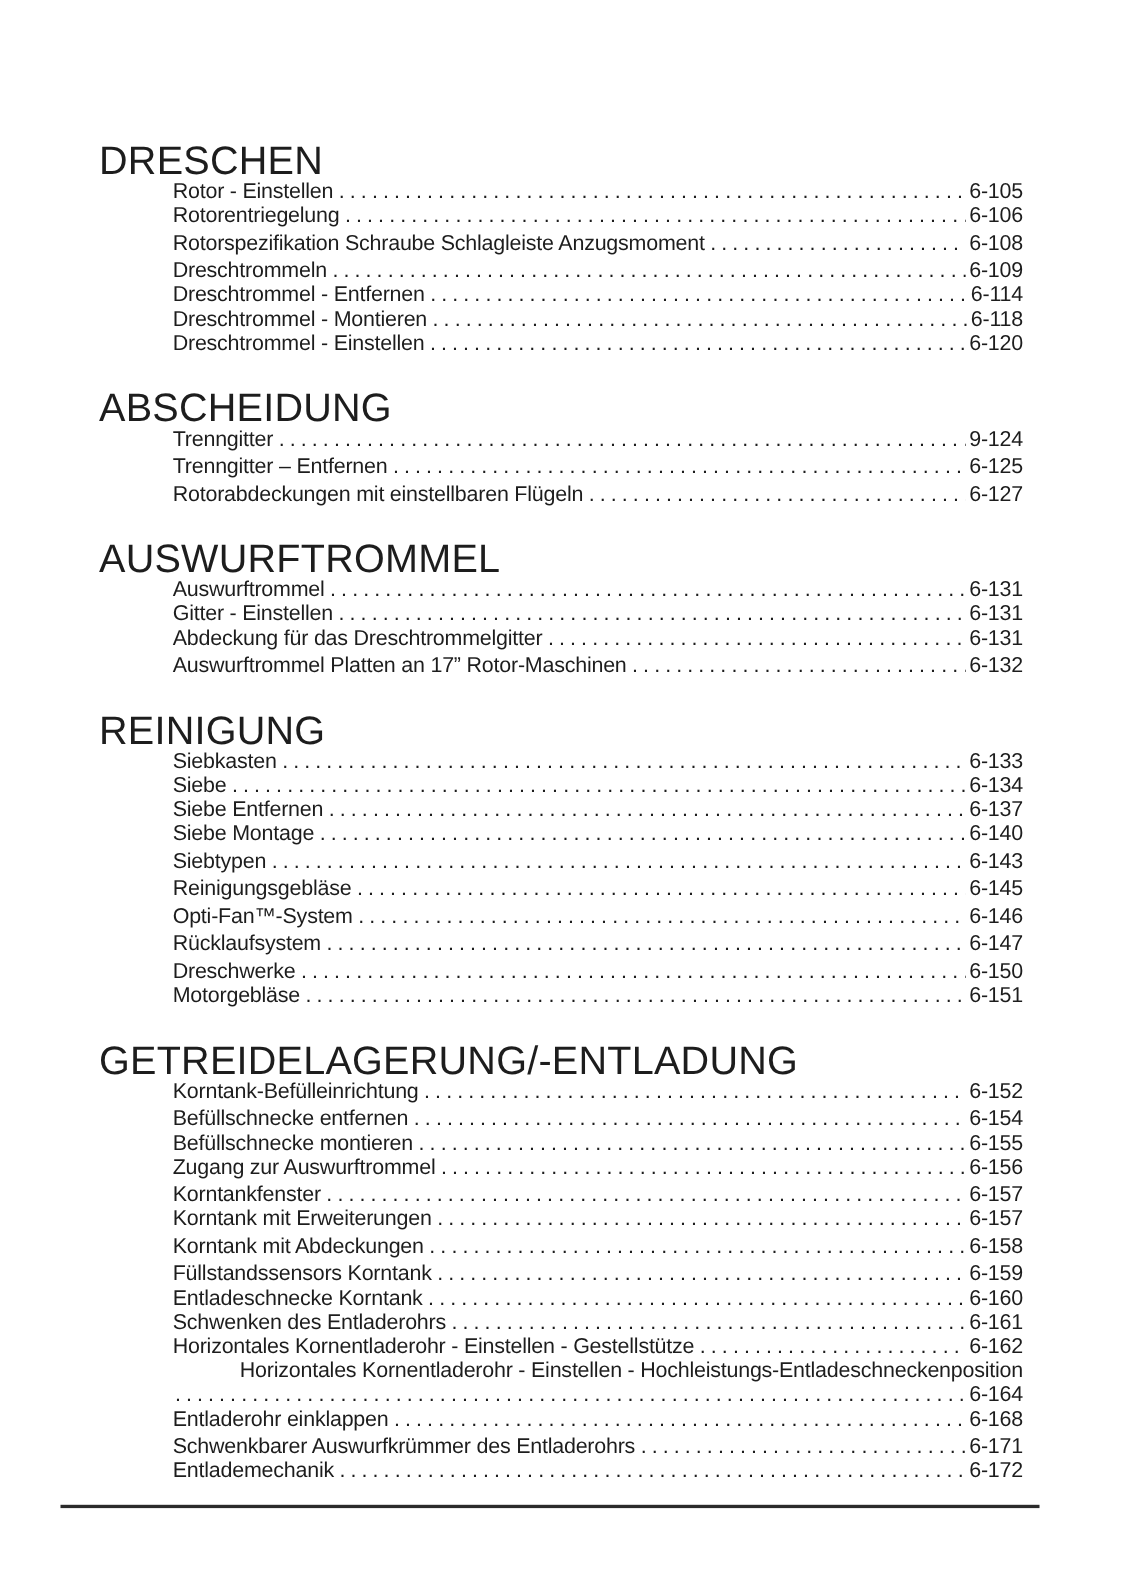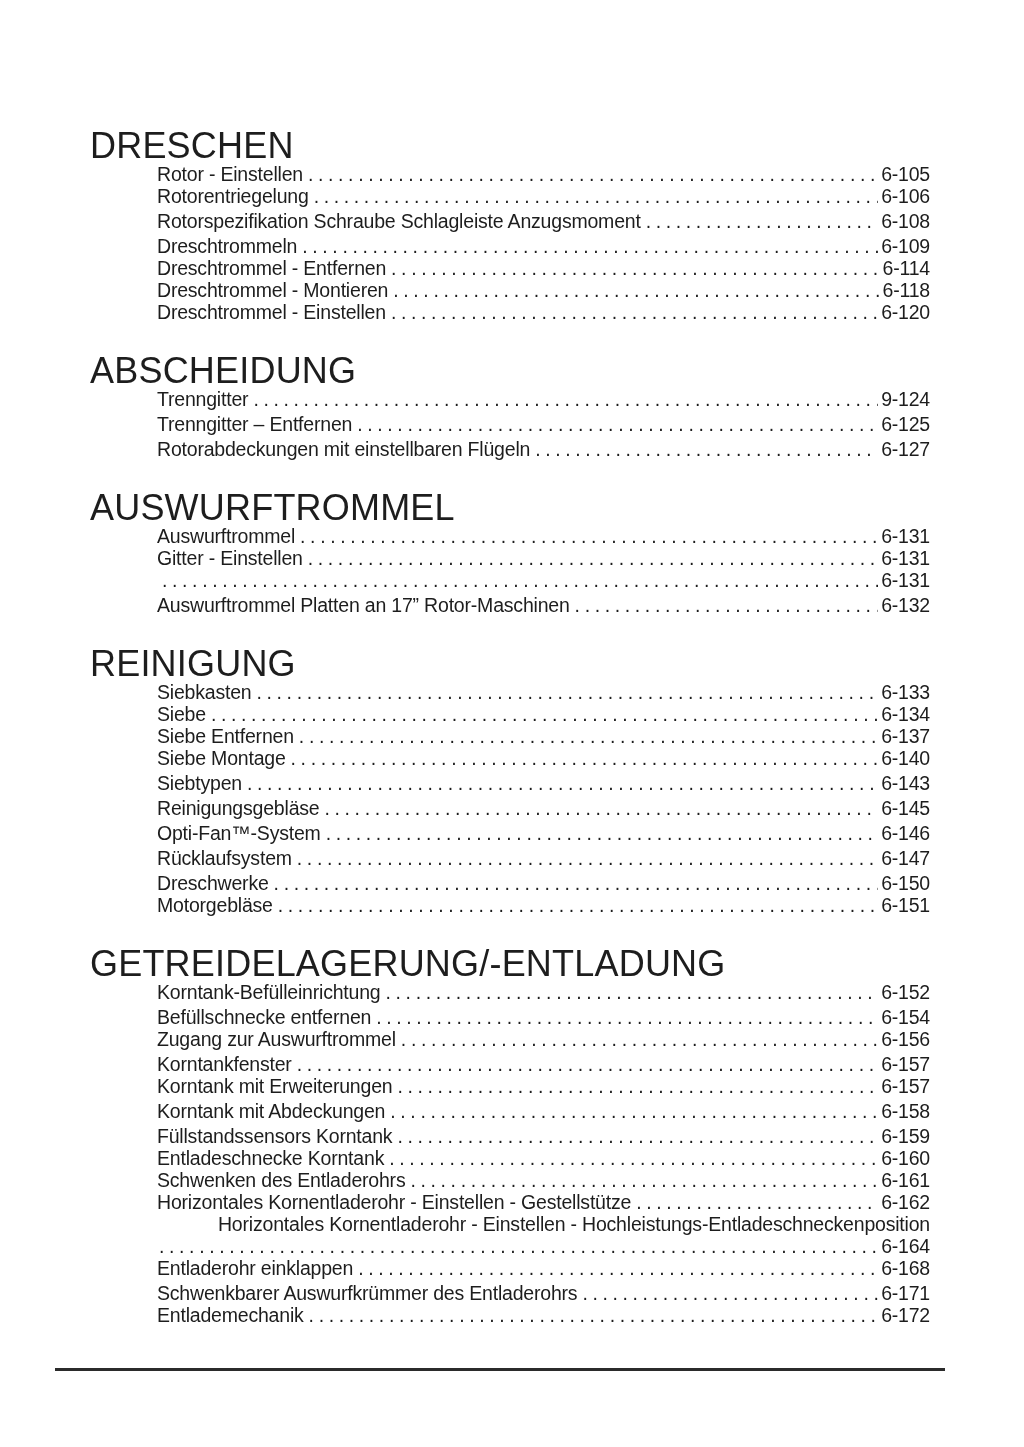--- a/index.html
+++ b/index.html
@@ -138,20 +138,21 @@
             <span class="toc-label">Auswurftrommel</span>
             <span class="toc-leader"></span>
             <span class="toc-page">6-131</span>
           </div>
           <div class="toc-row">
             <span class="toc-label">Gitter - Einstellen</span>
             <span class="toc-leader"></span>
             <span class="toc-page">6-131</span>
           </div>
           <div class="toc-row">
+            <span class="toc-label">Abdeckung für das Dreschtrommelgitter</span>
             <span class="toc-leader"></span>
             <span class="toc-page">6-131</span>
           </div>
           <div class="toc-row gap">
             <span class="toc-label">Auswurftrommel Platten an 17” Rotor-Maschinen</span>
             <span class="toc-leader"></span>
             <span class="toc-page">6-132</span>
           </div>
         </div>
       </section>
@@ -215,20 +216,25 @@
         <div class="section-entries">
           <div class="toc-row">
             <span class="toc-label">Korntank-Befülleinrichtung</span>
             <span class="toc-leader"></span>
             <span class="toc-page">6-152</span>
           </div>
           <div class="toc-row gap">
             <span class="toc-label">Befüllschnecke entfernen</span>
             <span class="toc-leader"></span>
             <span class="toc-page">6-154</span>
+          </div>
+          <div class="toc-row">
+            <span class="toc-label">Befüllschnecke montieren</span>
+            <span class="toc-leader"></span>
+            <span class="toc-page">6-155</span>
           </div>
           <div class="toc-row">
             <span class="toc-label">Zugang zur Auswurftrommel</span>
             <span class="toc-leader"></span>
             <span class="toc-page">6-156</span>
           </div>
           <div class="toc-row gap">
             <span class="toc-label">Korntankfenster</span>
             <span class="toc-leader"></span>
             <span class="toc-page">6-157</span>

